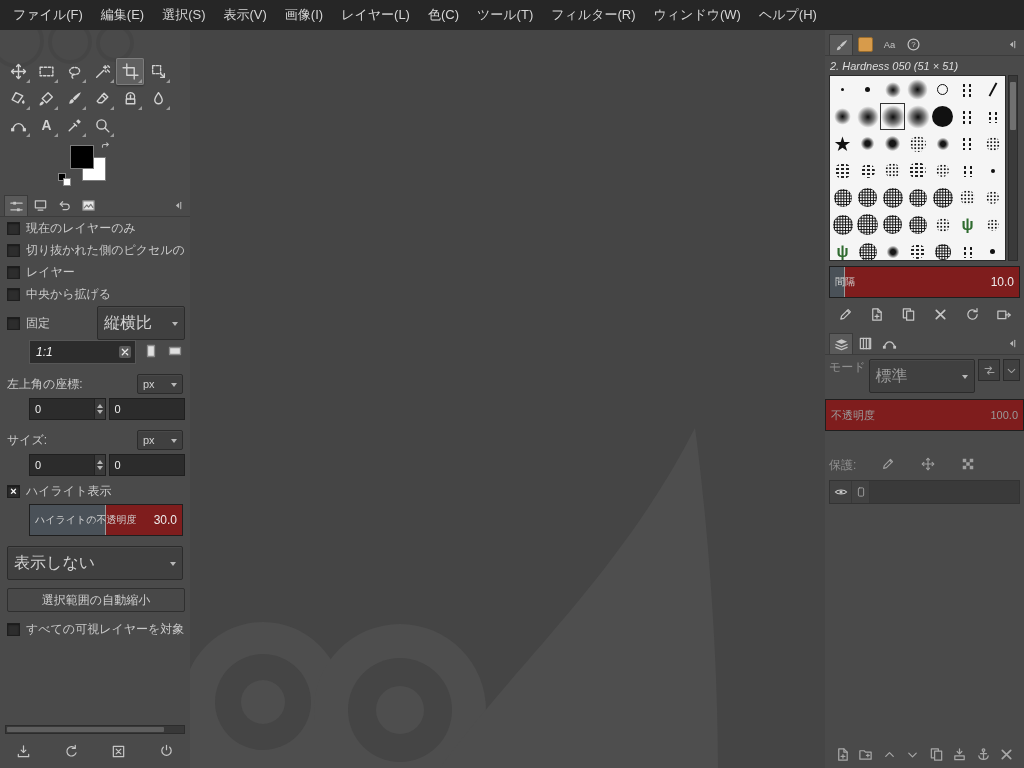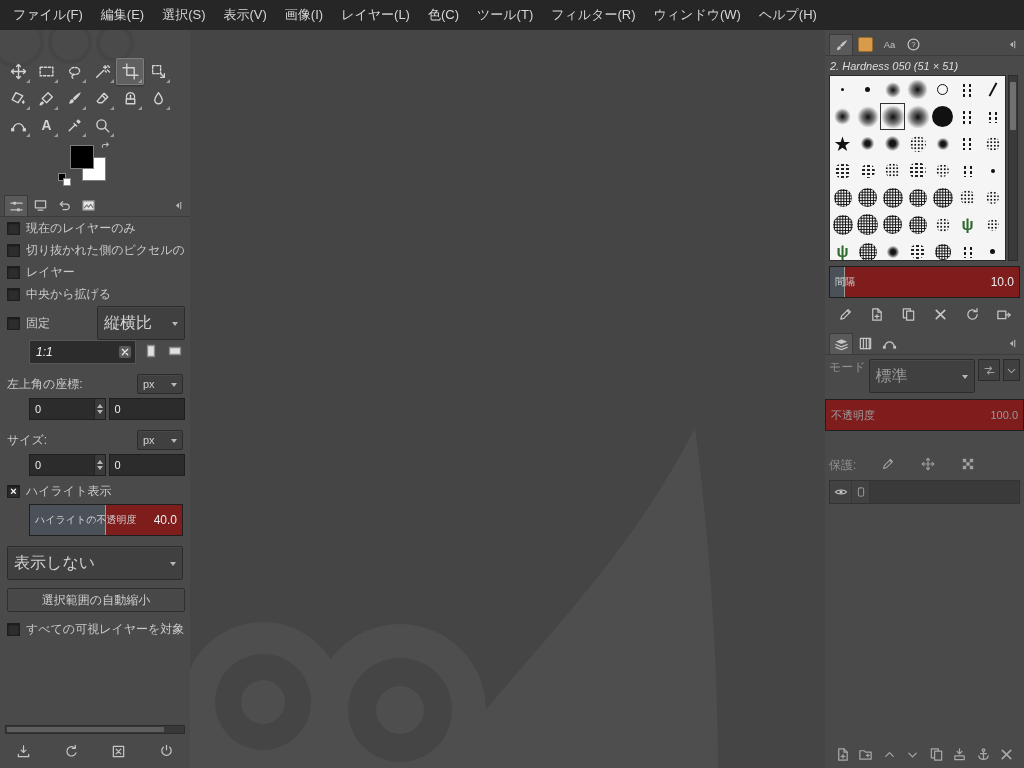--- a/index.html
+++ b/index.html
@@ -434,21 +434,21 @@
       </div>
     </div>
 
     <div class="cb-row hl-row">
       <span class="cb checked"></span>
       <span class="cb-label">ハイライト表示</span>
     </div>
     <div class="slider indent">
       <div class="fill" style="width: 50%;"></div>
       <span class="s-label">ハイライトの不透明度</span>
-      <span class="s-value">40.0</span>
+      <span class="s-value">30.0</span>
     </div>
 
     <div class="combo guides">
       <span>表示しない</span>
       <span class="caret"></span>
     </div>
 
     <button class="btn wide">選択範囲の自動縮小</button>
 
     <div class="cb-row" style="margin-top:6px">

